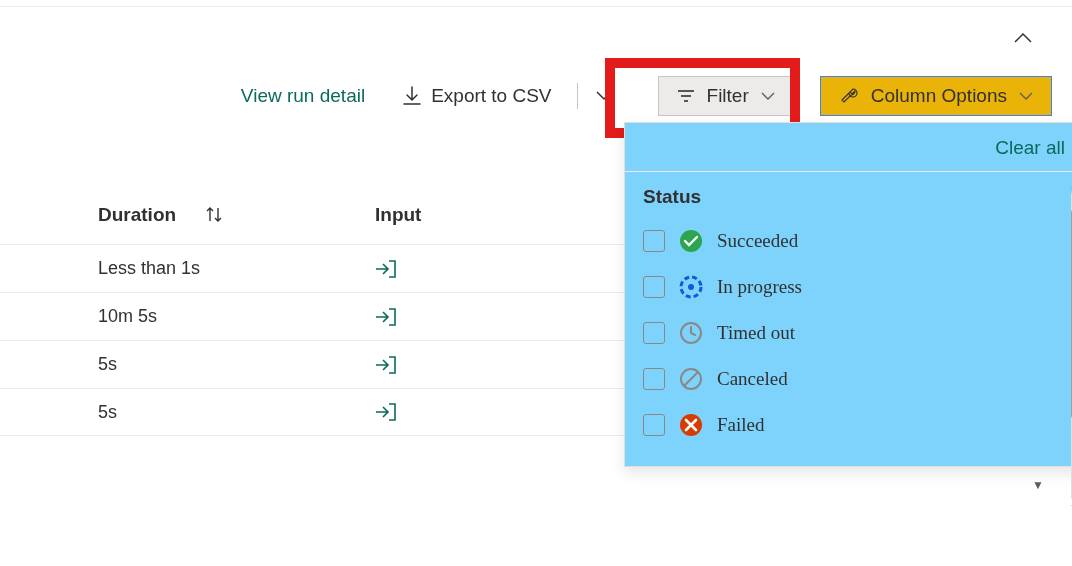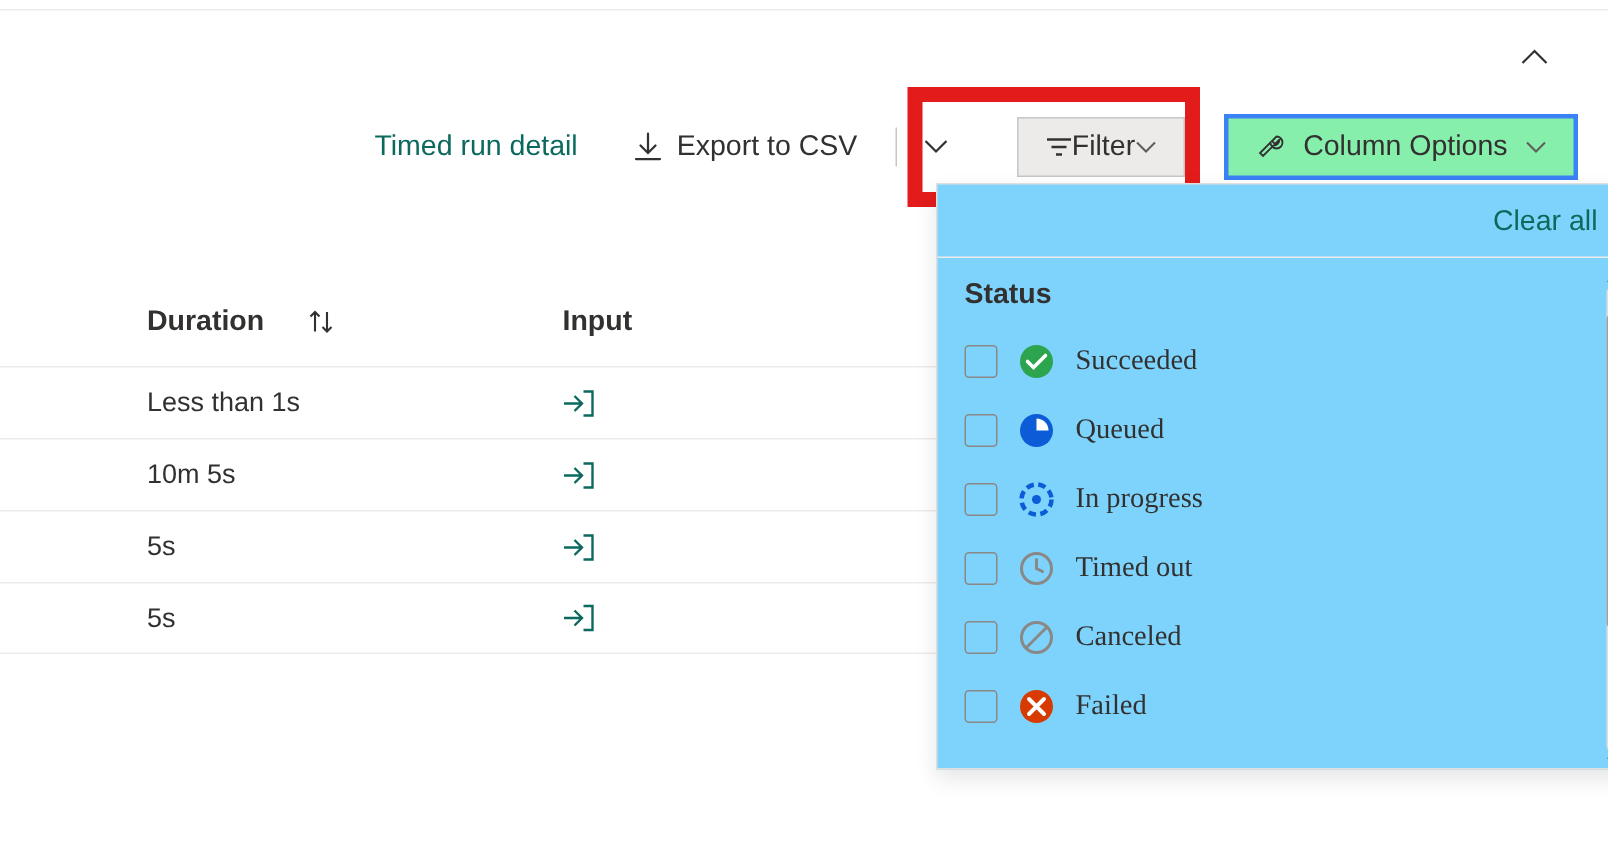--- a/index.html
+++ b/index.html
@@ -54,34 +54,35 @@
       background: #c8c6c4;
       margin: 0 6px;
     }
     .chev-btn {
       padding: 8px 12px;
       cursor: pointer;
     }
     .filter-btn {
       display: flex;
       align-items: center;
+      gap: 12px;
       padding: 8px 18px;
       border: 1px solid #c8c6c4;
       background: #edebe9;
       font-size: 19px;
       color: #323130;
       cursor: pointer;
     }
     .col-btn {
       display: flex;
       align-items: center;
       gap: 12px;
       padding: 8px 18px;
-      border: 3px solid #3b82f6;
-      background: #86efac;
+      border: 1px solid #3b82f6;
+      background: #eab308;
       font-size: 19px;
       color: #323130;
       cursor: pointer;
       margin-left: 26px;
     }
     .highlight-box {
       position: absolute;
       border: 10px solid #e31b1b;
       top: 58px;
       left: 605px;
@@ -252,21 +253,21 @@
 <div class="top-divider"></div>
 
 <div class="collapse-caret">
   <svg width="18" height="12" viewBox="0 0 18 12">
       <path d="M1 10 L9 2 L17 10" stroke="#323130" stroke-width="1.5" fill="none"></path>
     </svg>
 </div>
 
 <div class="toolbar">
   <div class="link-btn">
-    <span>Timed run detail</span>
+    <span>View run detail</span>
   </div>
   <div class="link-btn" style="color:#323130;">
     <svg width="18" height="20" viewBox="0 0 18 20">
         <path d="M9 1 L9 13 M4 9 L9 14 L14 9 M1 18 L17 18" stroke="#323130" stroke-width="1.5" fill="none" stroke-linecap="round"></path>
       </svg>
     <span>Export to CSV</span>
   </div>
   <div class="divider-pipe"></div>
   <div class="chev-btn">
     <svg width="16" height="10" viewBox="0 0 16 10">
@@ -359,30 +360,20 @@
       <div class="chk"></div>
       <div class="status-icon">
         <svg width="24" height="24" viewBox="0 0 24 24">
             <circle cx="12" cy="12" r="11" fill="#2da44e"></circle>
             <path d="M6 12 L10 16 L18 8" stroke="#fff" stroke-width="2.4" fill="none" stroke-linecap="round"></path>
           </svg>
       </div>
       <span class="status-label">Succeeded</span>
     </div>
 
-    <div class="status-row">
-      <div class="chk"></div>
-      <div class="status-icon">
-        <svg width="24" height="24" viewBox="0 0 24 24">
-            <circle cx="12" cy="12" r="11" fill="#0b5cd6"></circle>
-            <path d="M12 12 L12 4 A8 8 0 0 1 20 12 Z" fill="#fff"></path>
-          </svg>
-      </div>
-      <span class="status-label">Queued</span>
-    </div>
 
     <div class="status-row">
       <div class="chk"></div>
       <div class="status-icon">
         <svg width="24" height="24" viewBox="0 0 24 24">
             <circle cx="12" cy="12" r="10" stroke="#0b5cd6" stroke-width="3" fill="none" stroke-dasharray="5 3"></circle>
             <circle cx="12" cy="12" r="3" fill="#0b5cd6"></circle>
           </svg>
       </div>
       <span class="status-label">In progress</span>

